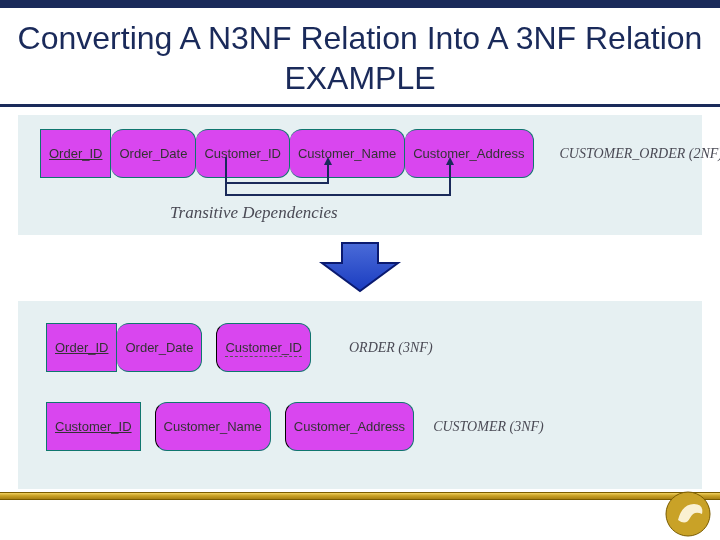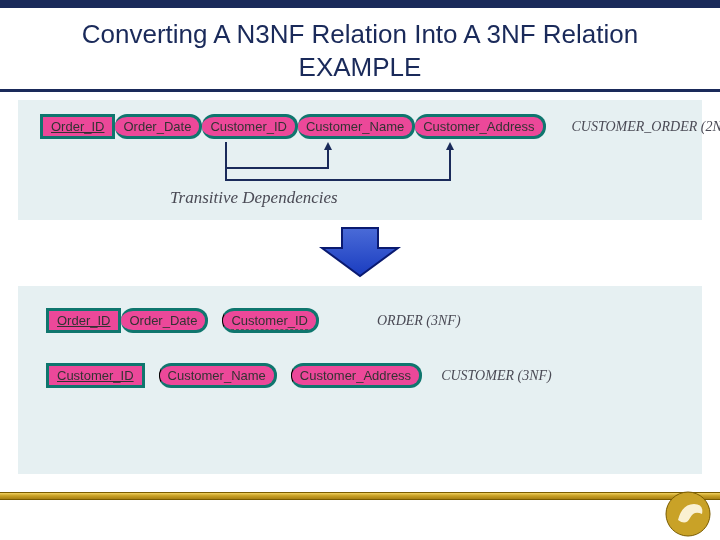--- a/index.html
+++ b/index.html
@@ -7,43 +7,43 @@
     width: 720px;
     height: 540px;
     font-family: Arial, Helvetica, sans-serif;
     background: #fff;
     position: relative;
     overflow: hidden;
   }
   .top-bar { height: 8px; background: #1a2a5a; }
   .title {
     text-align: center;
-    font-size: 26px;
+    font-size: 32px;
     color: #1a2a5a;
     padding: 10px 8px 6px 8px;
     line-height: 1.25;
   }
   .title-underline { height: 3px; background: #1a2a5a; margin: 0 0 4px 0; }
 
   .panel {
     margin: 8px 18px;
     background: #e6f0f2;
     position: relative;
     padding: 14px 10px 18px 10px;
   }
   .panel.top { height: 120px; }
   .panel.bottom { height: 188px; padding-top: 22px; }
 
   .relation-row { display: flex; align-items: stretch; }
   .cell {
-    border: 3px solid #0f766e;
-    background: #ec4899;
+    border: 1px solid #0f766e;
+    background: #d946ef;
     font-size: 13px;
     color: #333;
-    padding: 2px 8px;
+    padding: 16px 8px;
     white-space: nowrap;
   }
   .cell + .cell { border-left: none; border-radius: 12px; }
   .pk { text-decoration: underline; }
   .fk-dashed { border-bottom: 1.5px dashed #555; padding-bottom: 1px; }
 
   .rel-label {
     font-family: Georgia, 'Times New Roman', serif;
     font-style: italic;
     font-size: 14px;
@@ -143,21 +143,21 @@
   </defs>
   <polygon points="24,2 60,2 60,22 80,22 42,50 4,22 24,22" fill="url(#g1)" stroke="#0a1a70" stroke-width="2"></polygon>
 </svg>
 
 <div class="panel bottom">
 
   <div class="relation-row" style="margin-left:18px;">
     <div class="cell"><span class="pk">Order_ID</span></div>
     <div class="cell">Order_Date</div>
     <div class="cell" style="margin-left:14px; border-left:1px solid #000;"><span class="fk-dashed">Customer_ID</span></div>
-    <div class="rel-label" style="margin-left:58px;">ORDER (3NF)</div>
+    <div class="rel-label" style="margin-left:38px;">ORDER (3NF)</div>
   </div>
 
   <div class="row-gap"></div>
 
   <div class="relation-row" style="margin-left:18px;">
     <div class="cell"><span class="pk">Customer_ID</span></div>
     <div class="cell" style="margin-left:14px; border-left:1px solid #000;">Customer_Name</div>
     <div class="cell" style="margin-left:14px; border-left:1px solid #000;">Customer_Address</div>
     <div class="rel-label" style="margin-left:19px;">CUSTOMER (3NF)</div>
   </div>

